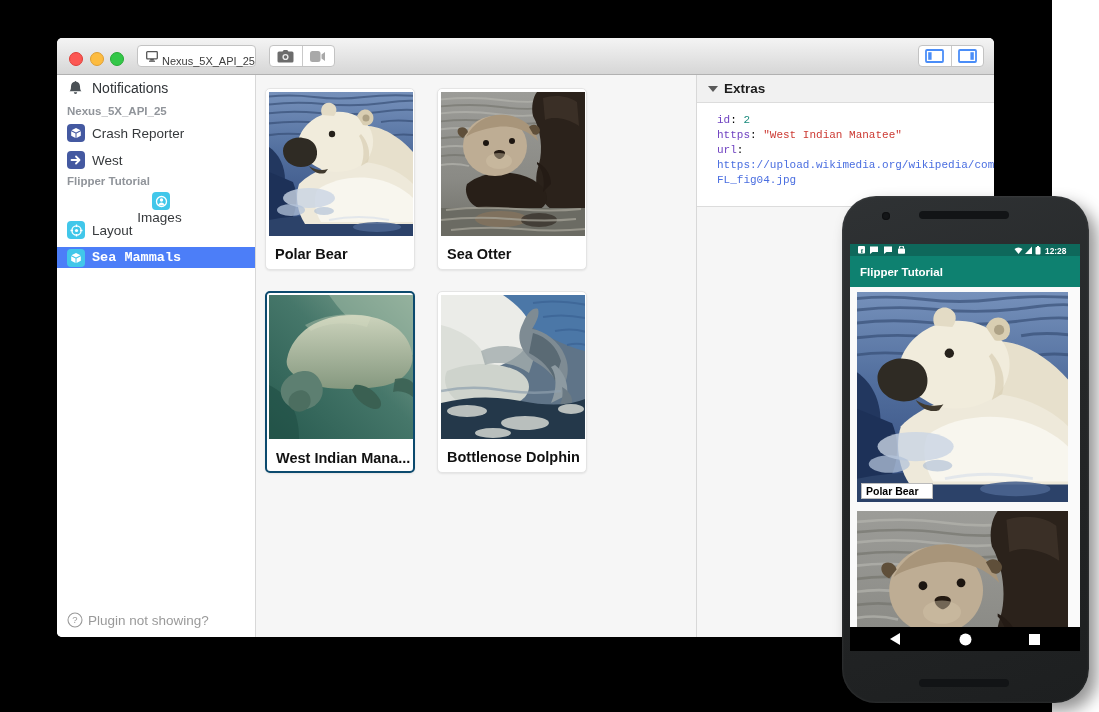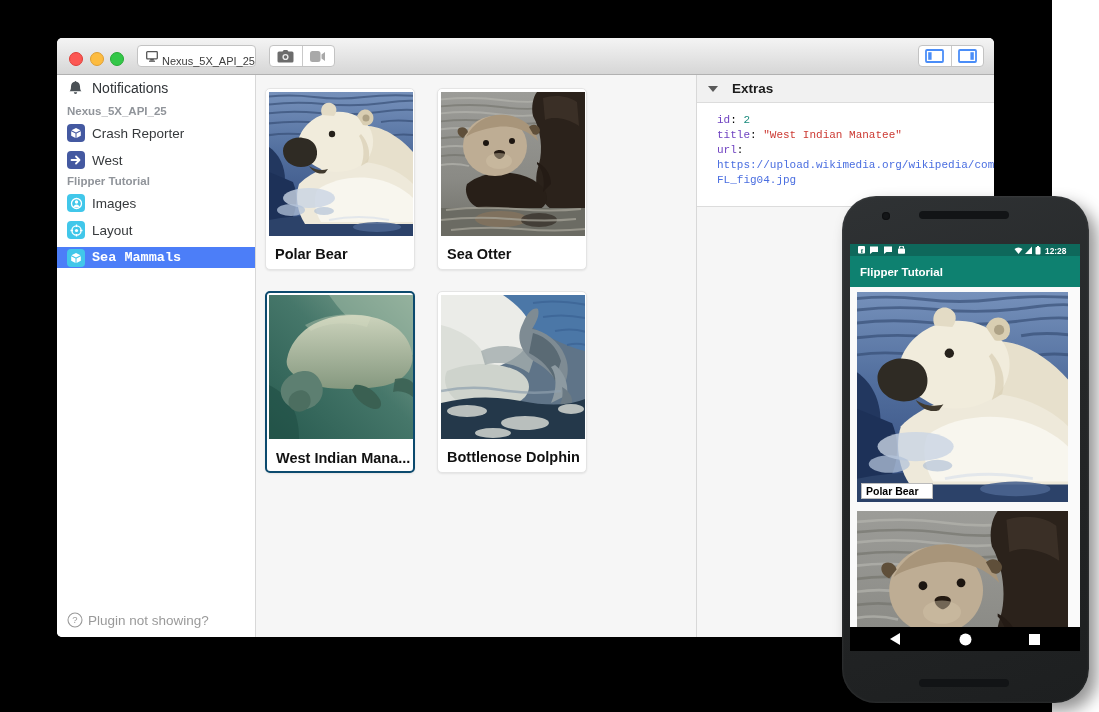--- a/index.html
+++ b/index.html
@@ -35,21 +35,21 @@
   #content{left:199px;top:37px;width:440px;height:562px;background:#f6f6f6;}
   .card{position:absolute;width:150px;height:182px;background:#fff;border:1px solid #e4e4e4;border-radius:5px;box-sizing:border-box;box-shadow:0 1px 2px rgba(0,0,0,0.08);}
   .card .im{position:absolute;left:3px;top:3px;width:144px;height:144px;overflow:hidden;}
   .card .lbl{position:absolute;left:9px;top:150px;height:30px;display:flex;align-items:center;font-size:14.5px;font-weight:bold;color:#111;}
   #card3{border:2px solid #0c4a6e;}
   #card3 .im{left:2px;top:2px;}
   
   #extras{left:639px;top:37px;width:298px;height:562px;background:#f6f6f6;border-left:1px solid #d8d8d8;box-sizing:border-box;}
   #exhead{left:0;top:0;width:100%;height:28px;background:#f1f1f1;border-bottom:1px solid #dcdcdc;display:flex;align-items:center;box-sizing:border-box;}
   #exhead .tri{margin-left:11px;width:0;height:0;border-left:5px solid transparent;border-right:5px solid transparent;border-top:6px solid #5a5a5a;}
-  #exhead .t{margin-left:14px;font-size:13.5px;font-weight:bold;color:#1c1c1c;}
+  #exhead .t{margin-left:6px;font-size:13.5px;font-weight:bold;color:#1c1c1c;}
   #exbody{left:0;top:28px;width:100%;height:104px;background:#fff;border-bottom:1px solid #dcdcdc;box-sizing:border-box;font-family:"Liberation Mono",monospace;font-size:11px;line-height:15px;padding:10px 0 0 20px;white-space:nowrap;overflow:hidden;}
   .k{color:#6f42c1;}
   .n{color:#188a7c;}
   .s{color:#cc3a33;}
   .u{color:#4a6ee0;}
   
   #phone{left:842px;top:196px;width:247px;height:507px;background:linear-gradient(160deg,#2f3234 0%,#252728 45%,#1d1f20 100%);border-radius:34px;box-shadow:8px 8px 16px rgba(0,0,0,0.42), inset 0 0 3px rgba(255,255,255,0.12);}
   #pcam{left:40px;top:16px;width:8px;height:8px;border-radius:50%;background:#141618;box-shadow:inset 0 0 2px #000;}
   .grille{left:77px;width:90px;height:8px;border-radius:4px;background:#121416;}
   #screen{left:8px;top:48px;width:230px;height:407px;background:#fafafa;overflow:hidden;}
@@ -262,21 +262,21 @@
       </div>
       <div class="abs srow" style="top:74px;">
         <div class="sicon dkblue">
           <svg width="12" height="12" viewBox="0 0 12 12">
             <path d="M1.5 6 H9 M6 2.5 L9.5 6 L6 9.5" stroke="#fff" stroke-width="1.8" fill="none" stroke-linecap="round" stroke-linejoin="round"></path>
           </svg>
         </div>
         <span class="txt">West</span>
       </div>
       <div class="abs slabel" style="top:100px;">Flipper Tutorial</div>
-      <div class="abs srow" style="top:117px;">
+      <div class="abs srow" style="top:117px;flex-direction:column;">
         <div class="sicon ltblue">
           <svg width="13" height="13" viewBox="0 0 13 13">
             <circle cx="6.5" cy="6.5" r="5" fill="none" stroke="#fff" stroke-width="1.3"></circle>
             <circle cx="6.5" cy="5" r="1.7" fill="#fff"></circle>
             <path d="M3.4 10.2 C3.8 8.4 5 7.5 6.5 7.5 C8 7.5 9.2 8.4 9.6 10.2" fill="#fff"></path>
           </svg>
         </div>
         <span class="txt">Images</span>
       </div>
       <div class="abs srow" style="top:144px;">
@@ -333,21 +333,21 @@
           </svg></div>
         <div class="lbl">Bottlenose Dolphin</div>
       </div>
     </div>
 
     <div class="abs" id="extras">
       <div class="abs" id="exhead">
         <div class="tri"></div>
         <div class="t">Extras</div>
       </div>
-      <div class="abs" id="exbody"><span class="k">id</span>: <span class="n">2</span><br><span class="k">title</span>: <span class="s">"West Indian Manatee"</span><br><span class="k">url</span>:<br><span class="u">https://upload.wikimedia.org/wikipedia/commons/</span><br><span class="u">FL_fig04.jpg</span></div>
+      <div class="abs" id="exbody"><span class="k">id</span>: <span class="n">2</span><br><span class="k">https</span>: <span class="s">"West Indian Manatee"</span><br><span class="k">url</span>:<br><span class="u">https://upload.wikimedia.org/wikipedia/commons/</span><br><span class="u">FL_fig04.jpg</span></div>
     </div>
   </div>
 
   <div class="abs" id="phone">
     <div class="abs" id="pcam"></div>
     <div class="abs grille" style="top:15px;"></div>
     <div class="abs grille" style="top:483px;"></div>
     <div class="abs" id="screen">
       <div class="abs" id="statusbar">
         <svg style="position:absolute;left:8px;top:2px" width="60" height="8" viewBox="0 0 60 8">

